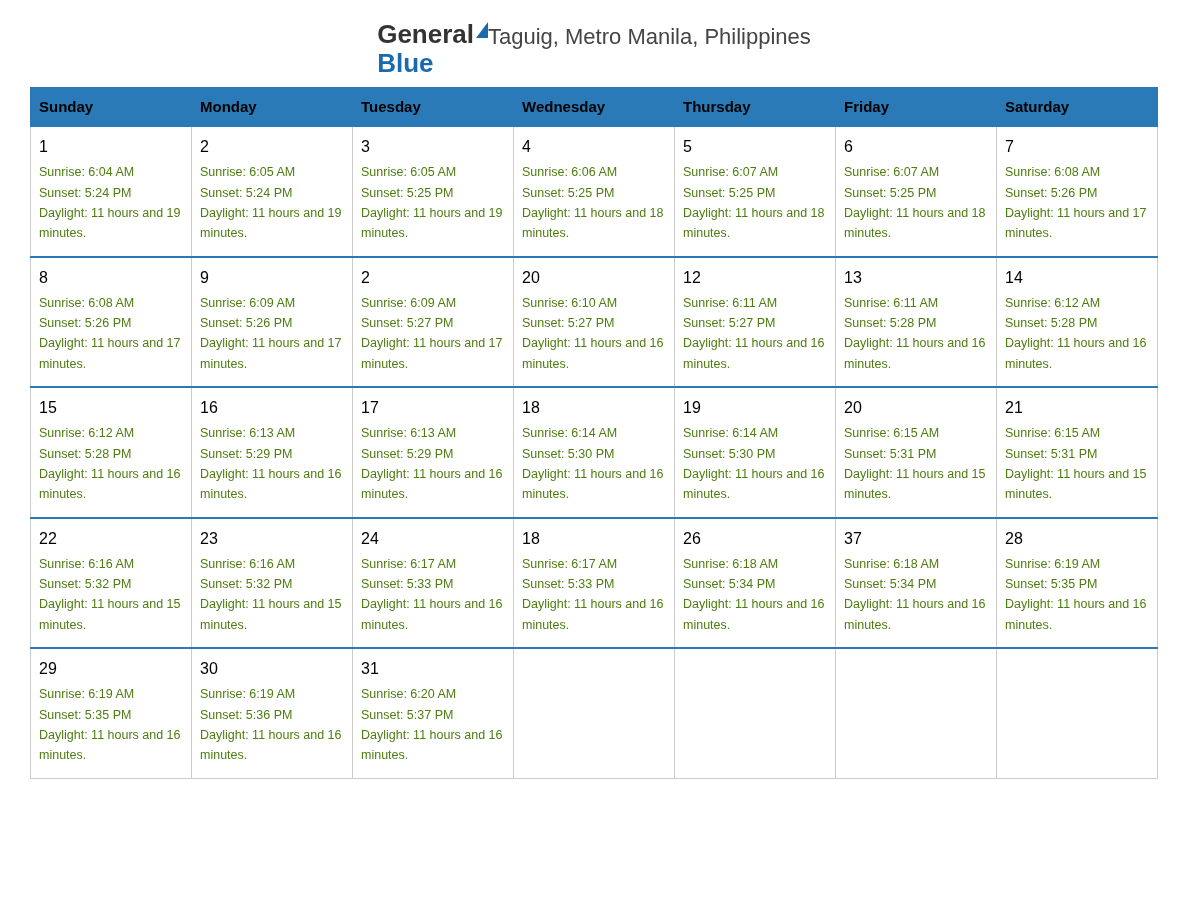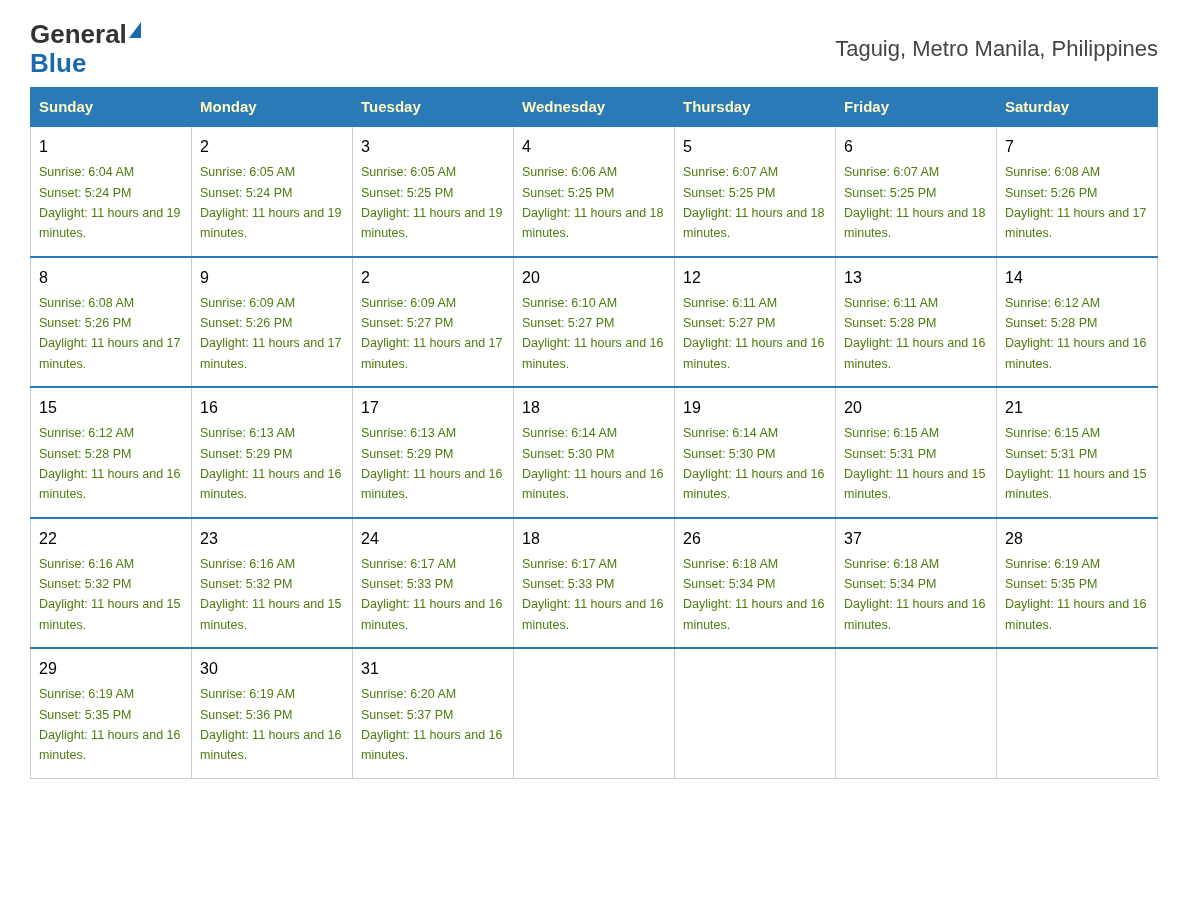--- a/index.html
+++ b/index.html
@@ -6,21 +6,21 @@
     body {
       font-family: Arial, sans-serif;
       background: #fff;
       color: #000;
       width: 1188px;
       min-height: 918px;
       padding: 20px 30px;
     }
     .header {
       display: flex;
-      justify-content: space-between;
+      justify-content: center;
       align-items: flex-start;
       margin-bottom: 10px;
     }
     .logo {
       display: flex;
       flex-direction: column;
       font-size: 22px;
       font-weight: bold;
       line-height: 1.1;
     }
@@ -29,30 +29,30 @@
     }
     .main-title {
       font-size: 52px;
       font-weight: normal;
       color: #111;
       line-height: 1.1;
     }
     .subtitle {
       font-size: 22px;
       color: #444;
-      margin-top: 16px;
+      margin-top: 4px;
     }
     .calendar {
       width: 100%;
       border-collapse: collapse;
       margin-top: 10px;
     }
     .calendar th {
       background-color: #2a7ab8;
-      color: #fef9c3;
+      color: #000000;
       padding: 10px 8px;
       font-size: 15px;
       font-weight: bold;
       text-align: left;
       border: 1px solid #2a7ab8;
     }
     .calendar td {
       vertical-align: top;
       padding: 8px 8px 12px 8px;
       border: 1px solid #ccc;

